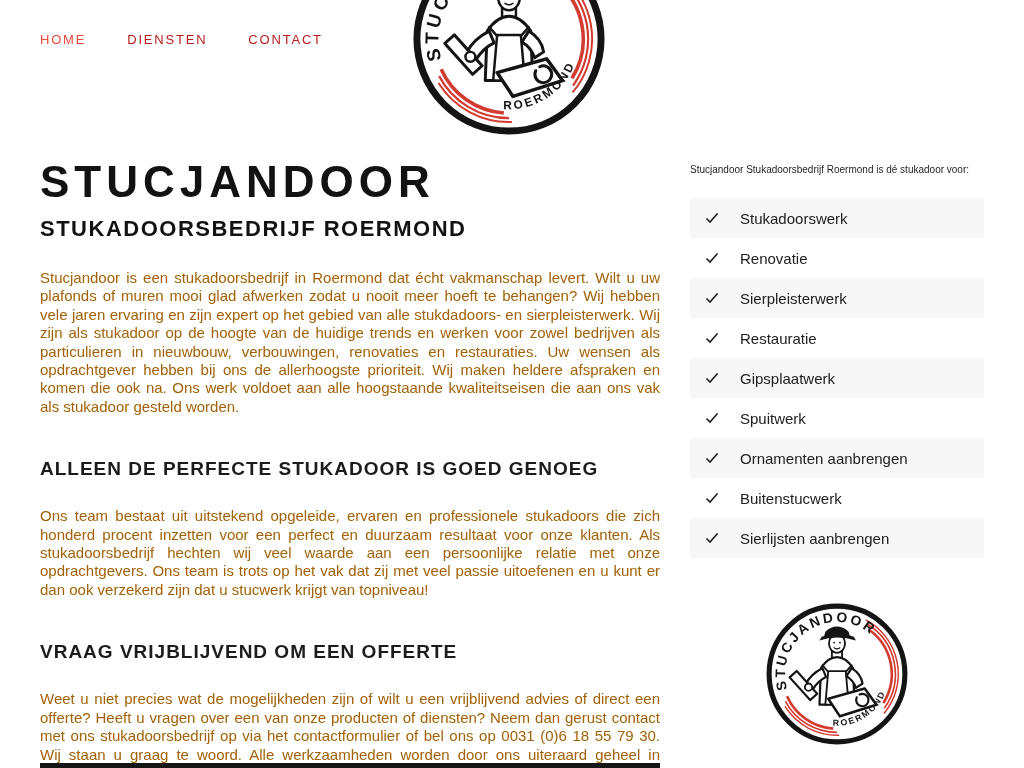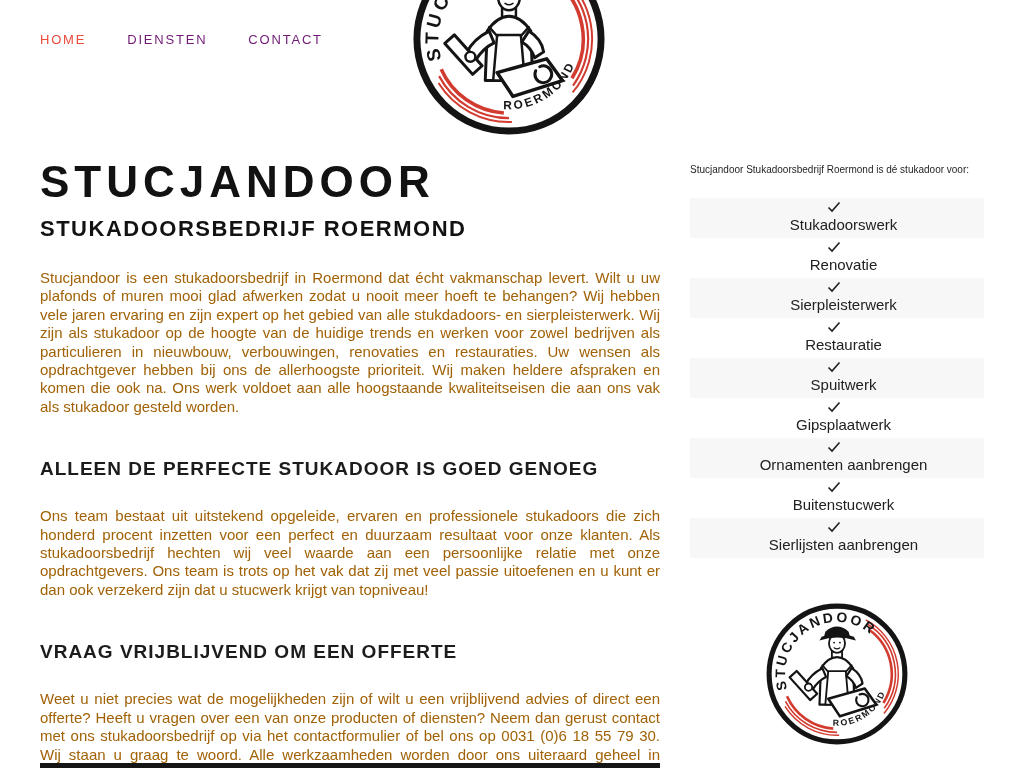--- a/index.html
+++ b/index.html
@@ -2,40 +2,40 @@
 <html style="--accent: #ec4a3d;"><head>
 <meta charset="utf-8">
 <style>
   * { margin:0; padding:0; box-sizing:border-box; }
   html,body { background:#ffffff; }
   body { font-family:"Liberation Sans", sans-serif; color:#1d1d1d; }
   .page { position:relative; width:1024px; height:768px; overflow:hidden; background:#fff; margin:0 auto; }
 
   
   .nav { position:absolute; left:40px; top:32px; display:flex; gap:41px; }
-  .nav a { font-size:13px; letter-spacing:1.8px; font-weight:500; color:#701a75; text-decoration:none; text-transform:uppercase; cursor:pointer; }
+  .nav a { font-size:13px; letter-spacing:1.8px; font-weight:500; color:#b91c1c; text-decoration:none; text-transform:uppercase; cursor:pointer; }
   .nav a.active { color:var(--accent,#ec4a3d); }
 
   
   .logo-top { position:absolute; left:410px; top:-60px; width:198px; height:198px; }
   .logo-bottom { position:absolute; left:764px; top:601px; width:146px; height:146px; }
   .logo-top svg, .logo-bottom svg { width:100%; height:100%; display:block; }
 
   
   .content { position:absolute; left:40px; top:158px; width:620px; }
   .content h1 { font-size:44px; line-height:48px; font-weight:800; letter-spacing:5px; color:#121212; }
   .content h2 { font-size:22px; line-height:28px; font-weight:700; letter-spacing:1.5px; color:#121212; margin-top:9px; }
   .content p { font-size:15px; line-height:18.4px; text-align:justify; color:#a16207; margin-top:26px; }
   .content h3 { font-size:19px; line-height:24px; font-weight:700; letter-spacing:1px; color:#1c1c1c; margin-top:41px; }
 
   
   .sidebar { position:absolute; left:690px; top:160px; width:294px; }
   .sidebar .intro { font-size:10px; line-height:19px; color:#1f1f1f; }
   .services { list-style:none; margin-top:19px; }
-  .services li { display:flex; align-items:center; height:40px; padding-left:13px; font-size:15px; color:#212121; background:#ffffff;flex-direction:column; }
+  .services li { display:flex; align-items:center; height:40px; padding-left:13px; font-size:15px; color:#212121; background:#ffffff; }
   .services li:nth-child(odd) { background:#f7f7f7; }
   .services li .check { width:18px; height:18px; margin-right:19px; flex:0 0 auto; }
 
   
   .bottom-bar { position:absolute; left:40px; top:763px; width:620px; height:8px; background:#151515; }
 </style>
 </head>
 <body>
 
 <div class="page">
@@ -127,27 +127,27 @@
       <li>
           <svg class="check" viewBox="0 0 18 18">
             <polyline points="3.5,9.5 7,13 14.5,4.5" fill="none" stroke="#1e1e1e" stroke-width="1.6"></polyline>
           </svg>
           <span>Restauratie</span>
         </li>
       <li>
           <svg class="check" viewBox="0 0 18 18">
             <polyline points="3.5,9.5 7,13 14.5,4.5" fill="none" stroke="#1e1e1e" stroke-width="1.6"></polyline>
           </svg>
+          <span>Gipsplaatwerk</span>
+        </li>
+      <li>
+          <svg class="check" viewBox="0 0 18 18">
+            <polyline points="3.5,9.5 7,13 14.5,4.5" fill="none" stroke="#1e1e1e" stroke-width="1.6"></polyline>
+          </svg>
           <span>Spuitwerk</span>
-        </li>
-      <li>
-          <svg class="check" viewBox="0 0 18 18">
-            <polyline points="3.5,9.5 7,13 14.5,4.5" fill="none" stroke="#1e1e1e" stroke-width="1.6"></polyline>
-          </svg>
-          <span>Gipsplaatwerk</span>
         </li>
       <li>
           <svg class="check" viewBox="0 0 18 18">
             <polyline points="3.5,9.5 7,13 14.5,4.5" fill="none" stroke="#1e1e1e" stroke-width="1.6"></polyline>
           </svg>
           <span>Ornamenten aanbrengen</span>
         </li>
       <li>
           <svg class="check" viewBox="0 0 18 18">
             <polyline points="3.5,9.5 7,13 14.5,4.5" fill="none" stroke="#1e1e1e" stroke-width="1.6"></polyline>

